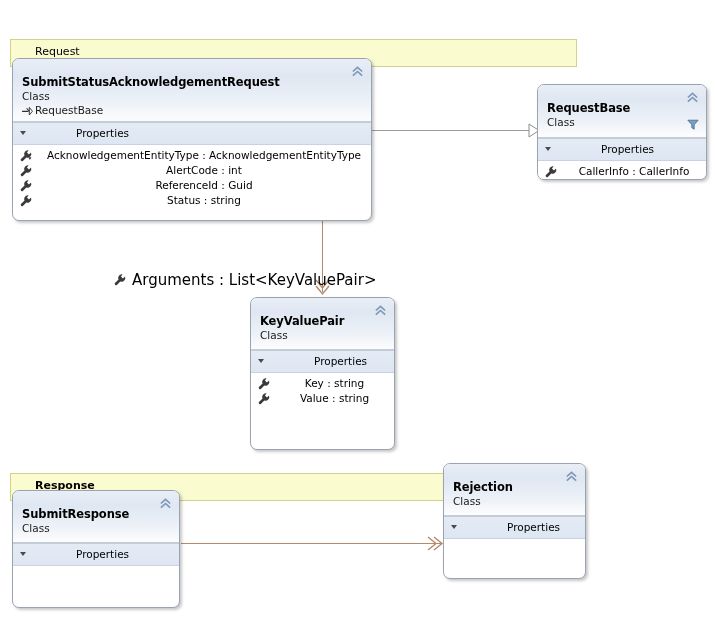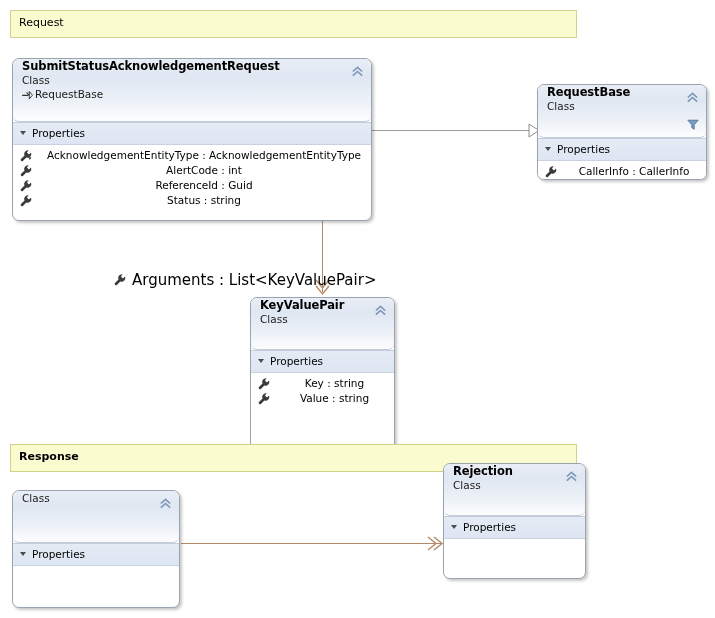--- a/index.html
+++ b/index.html
@@ -23,43 +23,43 @@
     width: 715px;
     height: 618px;
   }
 
   
   .comment-box {
     position: absolute;
     background: #fbfbd0;
     border: 1px solid #d2d28a;
     box-sizing: border-box;
-    padding: 5px 8px;
+    padding: 5px 24px;
     font-size: 11px;
     color: #000;
     line-height: 14px;
+    margin-top: 29px;
   }
 
   
   .uml-class {
     position: absolute;
     box-sizing: border-box;
     border: 1px solid #9aa4b0;
     border-radius: 7px;
     background: #ffffff;
     box-shadow: 2px 2px 3px rgba(0,0,0,0.22);
     overflow: hidden;
   }
   .uml-header {
     position: relative;
     background: linear-gradient(to bottom, #e9eef6 0%, #dfe7f2 28%, #eef2f8 72%, #fdfdfe 100%);
     border-bottom: 1px solid #c3ccd8;
-    padding: 0 9px 7px 9px;
+    padding: 16px 9px 7px 9px;
     box-sizing: border-box;
-    border-radius: 6px;
   }
   .uml-name {
     font-weight: bold;
     font-size: 11.5px;
     line-height: 14px;
     color: #000;
     letter-spacing: -0.1px;
   }
   .uml-stereotype {
     font-size: 10.5px;
@@ -109,21 +109,21 @@
   .tri {
     display: inline-block;
     width: 0; height: 0;
     border-left: 4px solid #4a4a4a;
     border-top: 3.5px solid transparent;
     border-bottom: 3.5px solid transparent;
     margin-right: 6px;
     transform: rotate(90deg) translateY(1px);
     vertical-align: middle;
   }
-  .compartment-label { vertical-align: middle; }
+  .compartment-label { vertical-align: middle; margin-left: 44px; }
 
   .uml-members {
     background: #ffffff;
     padding: 3px 0 5px 0;
     text-align: center;
   }
   .uml-member {
     font-size: 10.5px;
     line-height: 15px;
     padding-left: 24px;
@@ -296,20 +296,21 @@
       </div>
     </div>
   </div>
 
   <div class="comment-box" style="left:10px; top:444px; width:567px; height:28px;font-weight:bold;">
     <span>Response</span>
   </div>
 
   <div class="uml-class" style="left:12px; top:490px; width:168px; height:118px;">
     <div class="uml-header" style="height:52px;">
+      <div class="uml-name">SubmitResponse</div>
       <div class="uml-stereotype">Class</div>
       <svg class="collapse-chevron" viewBox="0 0 14 14">
         <polyline points="2,7 7,2.5 12,7" fill="none" stroke="#7e97b8" stroke-width="1.8"></polyline>
         <polyline points="2,11.5 7,7 12,11.5" fill="none" stroke="#7e97b8" stroke-width="1.8"></polyline>
       </svg>
     </div>
     <div class="uml-compartment-title">
       <span class="tri"></span><span class="compartment-label">Properties</span>
     </div>
   </div>

